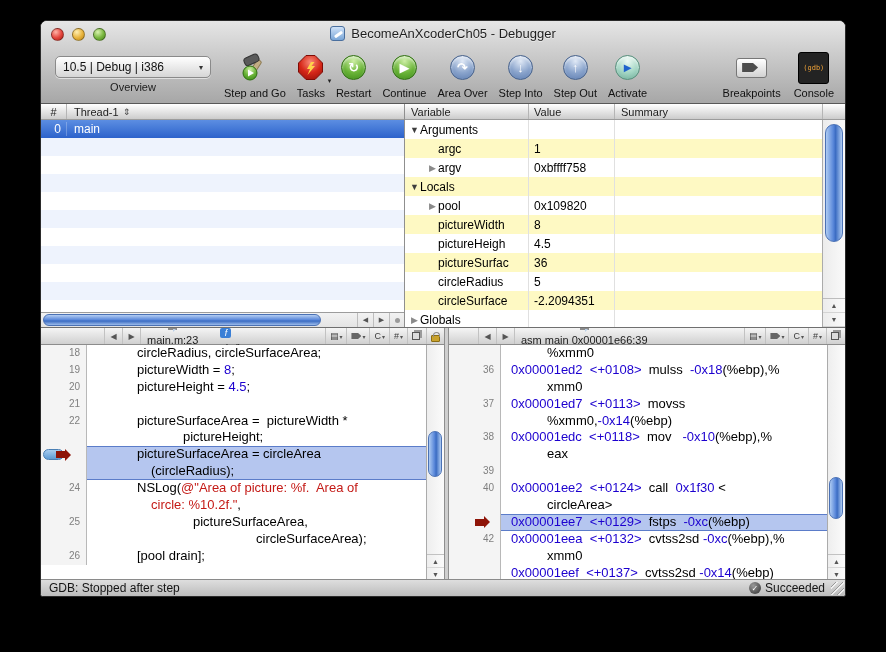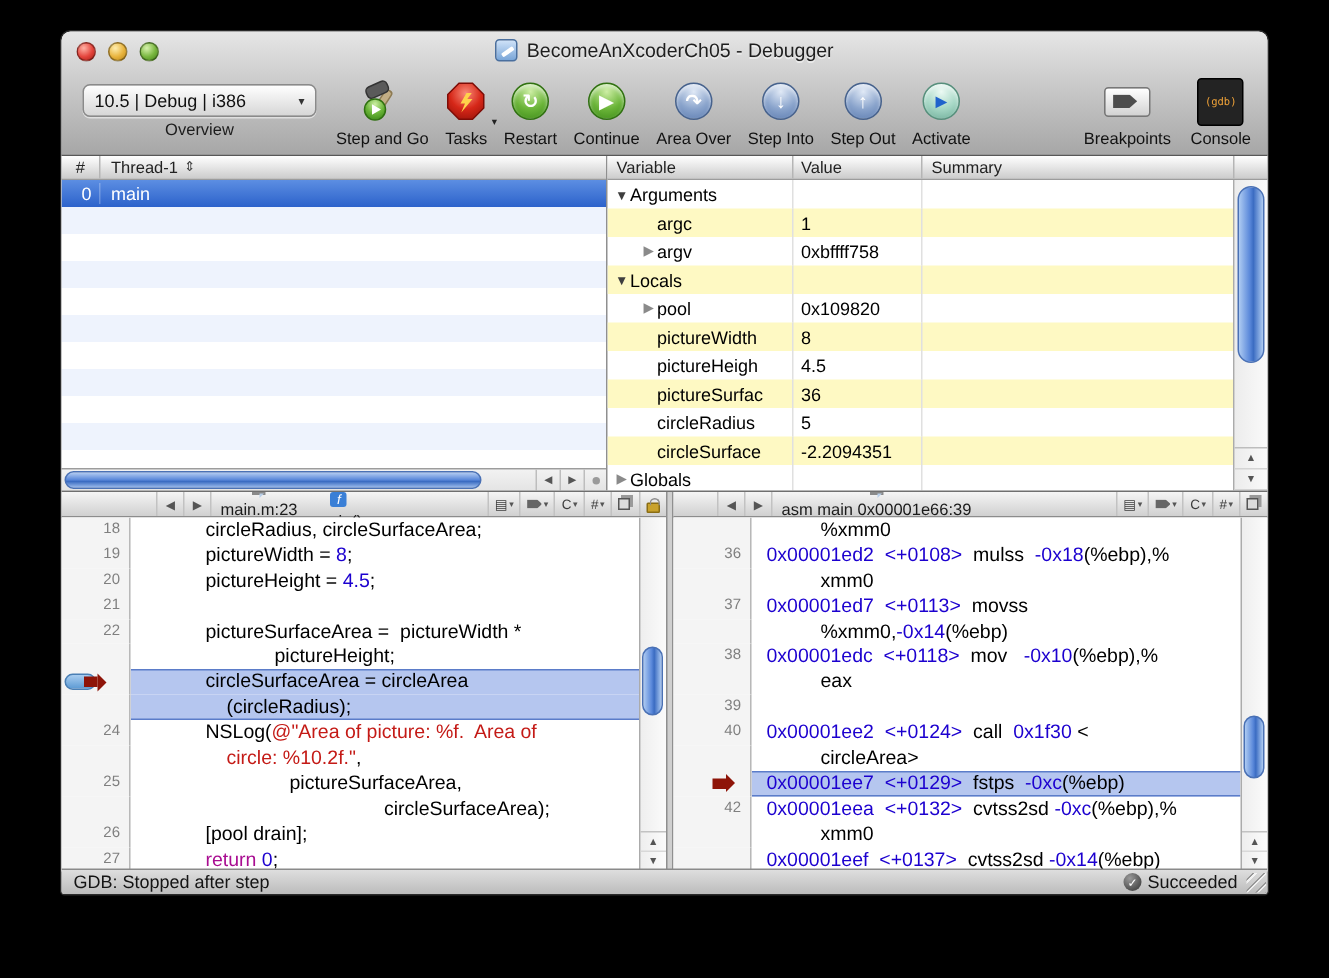--- a/index.html
+++ b/index.html
@@ -500,21 +500,21 @@
             </div>
             <div class="crow">
               <div class="gcell"></div>
               <div class="tcell" style="padding-left: 96px;"><span class="seg-p">pictureHeight;</span></div>
             </div>
             <div class="crow hl hl-top">
               <div class="gcell">
                 <span class="bp-marker"></span>
                 <span class="pc-arrow"></span>
               </div>
-              <div class="tcell" style="padding-left: 50px;"><span class="seg-p">circleSurfaceArea = circleArea</span></div>
+              <div class="tcell" style="padding-left: 50px;"><span class="seg-p">pictureSurfaceArea = circleArea</span></div>
             </div>
             <div class="crow hl hl-bot">
               <div class="gcell"></div>
               <div class="tcell" style="padding-left: 64px;"><span class="seg-p">(circleRadius);</span></div>
             </div>
             <div class="crow">
               <div class="gcell">24</div>
               <div class="tcell" style="padding-left: 50px;"><span class="seg-p">NSLog(</span><span class="seg-str">@"Area of picture: %f.  Area of</span></div>
             </div>
             <div class="crow">
@@ -525,24 +525,20 @@
               <div class="gcell">25</div>
               <div class="tcell" style="padding-left: 106px;"><span class="seg-p">pictureSurfaceArea,</span></div>
             </div>
             <div class="crow">
               <div class="gcell"></div>
               <div class="tcell" style="padding-left: 169px;"><span class="seg-p">circleSurfaceArea);</span></div>
             </div>
             <div class="crow">
               <div class="gcell">26</div>
               <div class="tcell" style="padding-left: 50px;"><span class="seg-p">[pool drain];</span></div>
-            </div>
-            <div class="crow">
-              <div class="gcell">27</div>
-              <div class="tcell" style="padding-left: 50px;"><span class="seg-kw">return </span><span class="seg-num">0</span><span class="seg-p">;</span></div>
             </div>
           </div>
         <div class="evscroll">
           <div class="ethumb" style="top:86px;height:46px;"></div>
           <div class="ebtns">
             <div class="ebtn">▲</div>
             <div class="ebtn">▼</div>
           </div>
         </div>
       </div>

